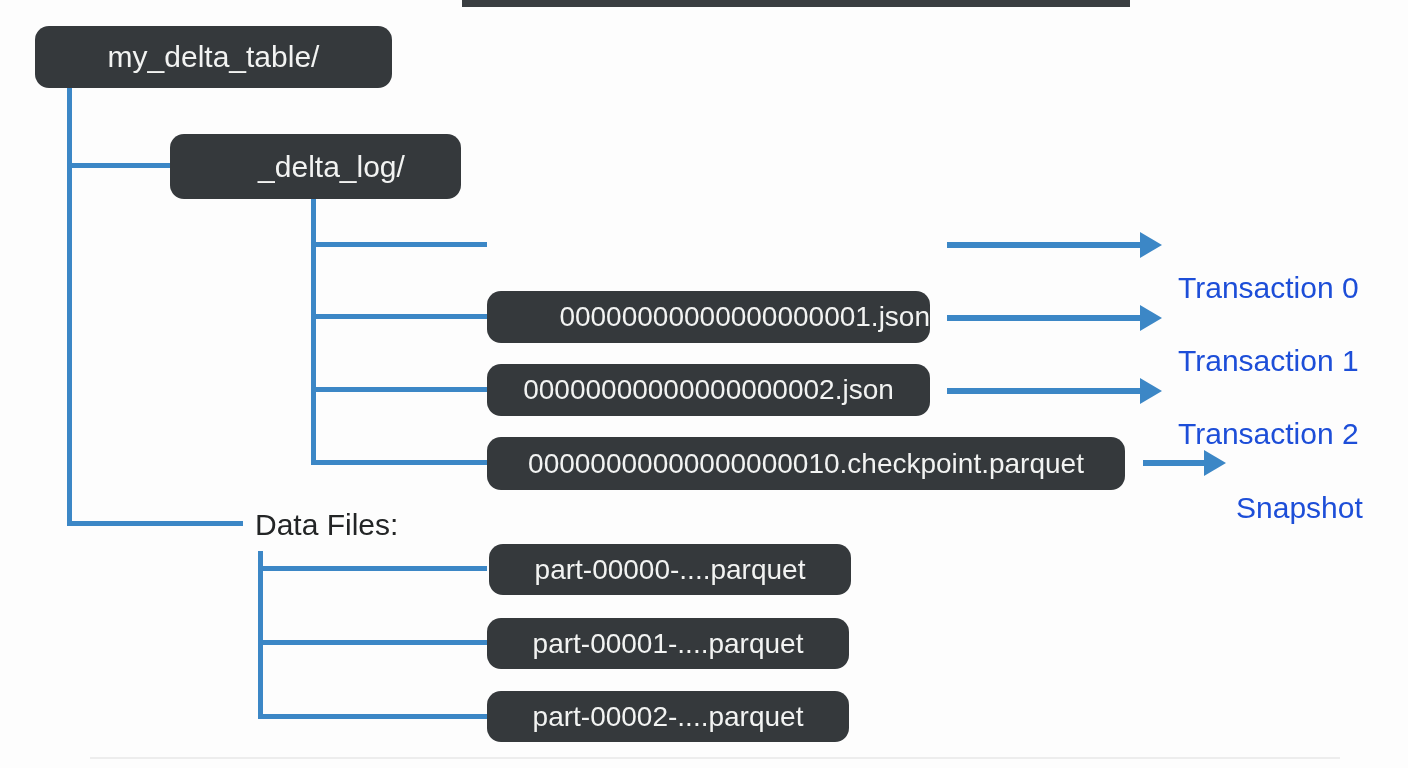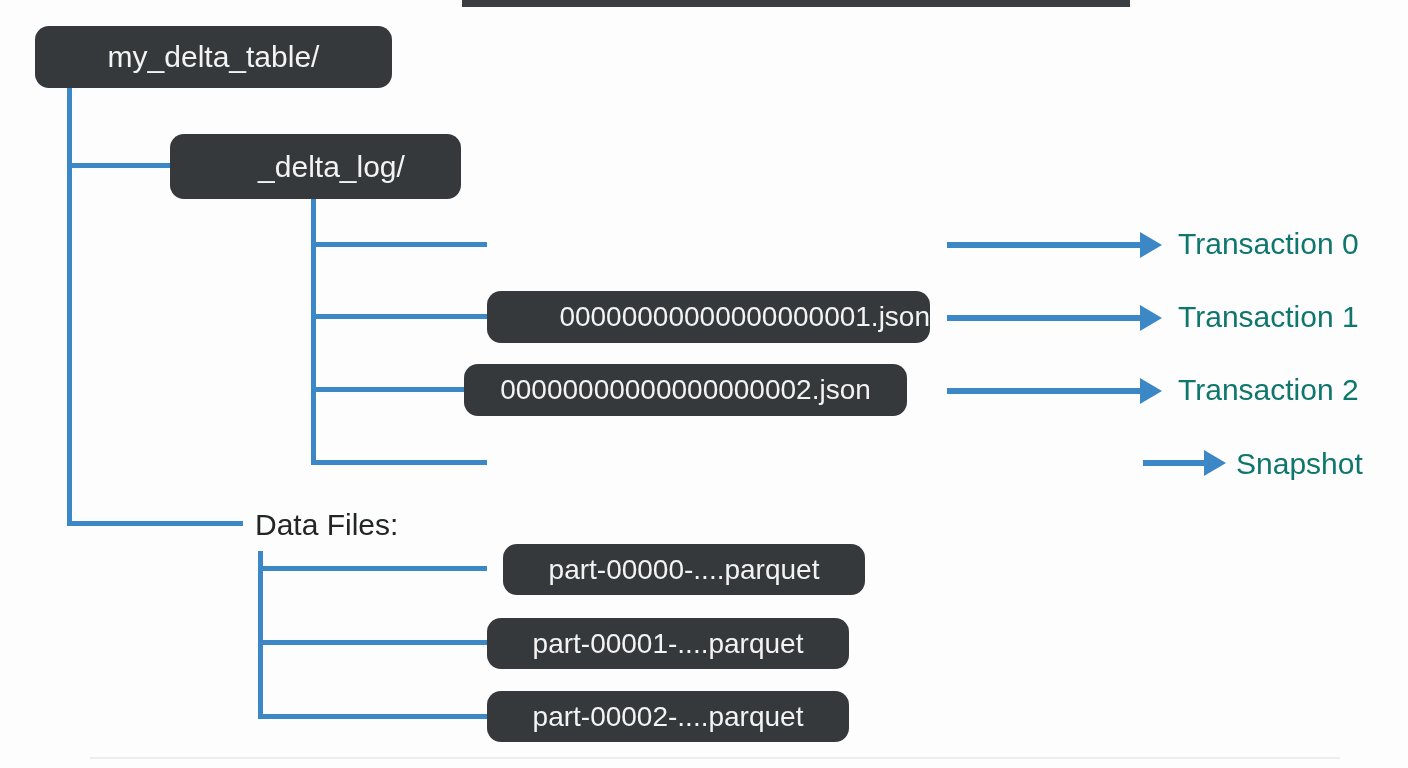--- a/index.html
+++ b/index.html
@@ -48,24 +48,25 @@
   }
   .arrow-head {
     position: absolute;
     width: 0; height: 0;
     border-top: 13px solid transparent;
     border-bottom: 13px solid transparent;
     border-left: 22px solid #3c87c6;
   }
   .annotation {
     position: absolute;
-    color: #0f766e;
+    color: #1d4ed8;
     font-size: 30px;
     white-space: nowrap;
     line-height: 1;
+    margin-top: 44px;
   }
   .section-label {
     position: absolute;
     color: #232526;
     font-size: 30px;
     white-space: nowrap;
     line-height: 1;
   }
 </style>
 </head>
@@ -91,22 +92,25 @@
   <div class="vline" style="left:311px; top:199px; width:5px; height:266px;"></div>
 
   <div class="hline" style="left:311px; top:242px; width:176px; height:5px;"></div>
   <div class="hline" style="left:311px; top:314px; width:176px; height:5px;"></div>
   <div class="hline" style="left:311px; top:387px; width:176px; height:5px;"></div>
   <div class="hline" style="left:311px; top:460px; width:176px; height:5px;"></div>
 
   <div class="node" style="left:487px; top:291px; width:443px; height:52px;justify-content:flex-end;">
     <span>00000000000000000001.json</span>
   </div>
-  <div class="node" style="left:464px; top:364px; width:443px; height:52px;">
+  <div class="node" style="left:487px; top:364px; width:443px; height:52px;">
     <span>00000000000000000002.json</span>
+  </div>
+  <div class="node" style="left:487px; top:437px; width:638px; height:53px;">
+    <span>00000000000000000010.checkpoint.parquet</span>
   </div>
 
   <div class="arrow-line" style="left:947px; top:242px; width:195px;"></div>
   <div class="arrow-head" style="left:1140px; top:232px;"></div>
 
   <div class="arrow-line" style="left:947px; top:315px; width:195px;"></div>
   <div class="arrow-head" style="left:1140px; top:305px;"></div>
 
   <div class="arrow-line" style="left:947px; top:388px; width:195px;"></div>
   <div class="arrow-head" style="left:1140px; top:378px;"></div>
@@ -121,21 +125,21 @@
 
   <div class="hline" style="left:67px; top:521px; width:176px; height:5px;"></div>
   <div class="section-label" style="left:255px; top:510px;">Data Files:</div>
 
   <div class="vline" style="left:258px; top:551px; width:5px; height:168px;"></div>
 
   <div class="hline" style="left:258px; top:566px; width:229px; height:5px;"></div>
   <div class="hline" style="left:258px; top:640px; width:229px; height:5px;"></div>
   <div class="hline" style="left:258px; top:714px; width:229px; height:5px;"></div>
 
-  <div class="node" style="left:503px; top:544px; width:362px; height:51px;">
+  <div class="node" style="left:489px; top:544px; width:362px; height:51px;">
     <span>part-00000-....parquet</span>
   </div>
   <div class="node" style="left:487px; top:618px; width:362px; height:51px;">
     <span>part-00001-....parquet</span>
   </div>
   <div class="node" style="left:487px; top:691px; width:362px; height:51px;">
     <span>part-00002-....parquet</span>
   </div>
 
 </div>

